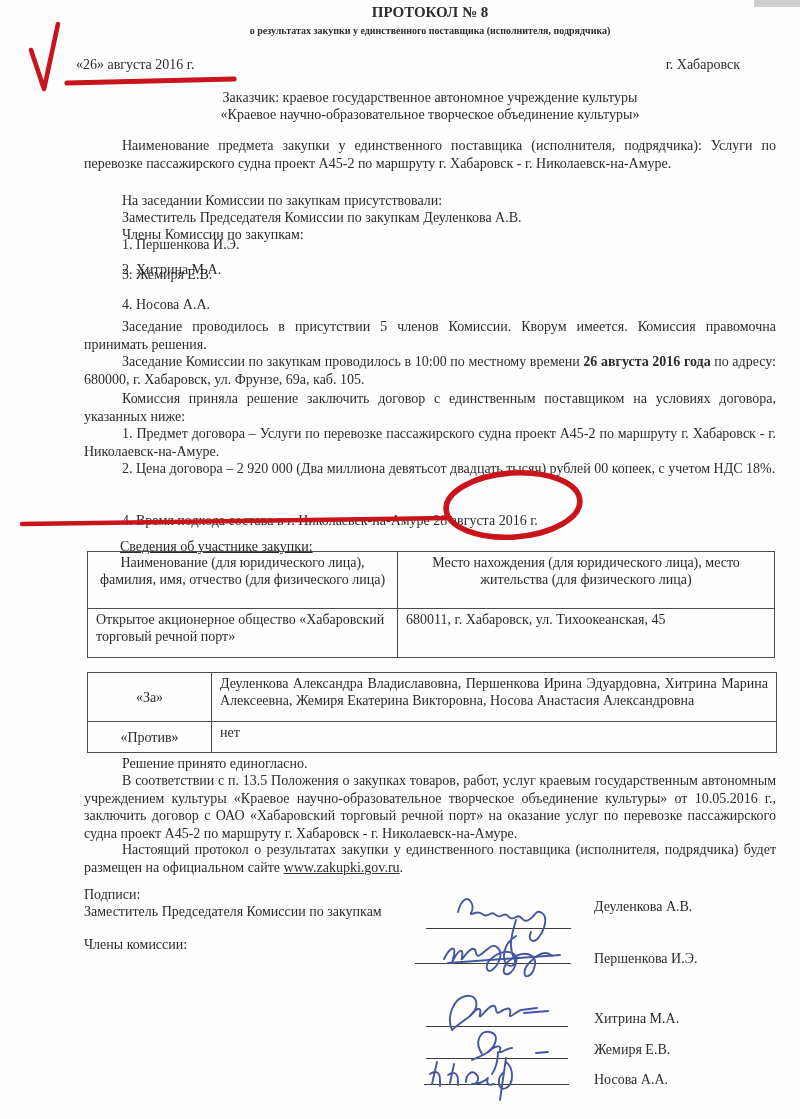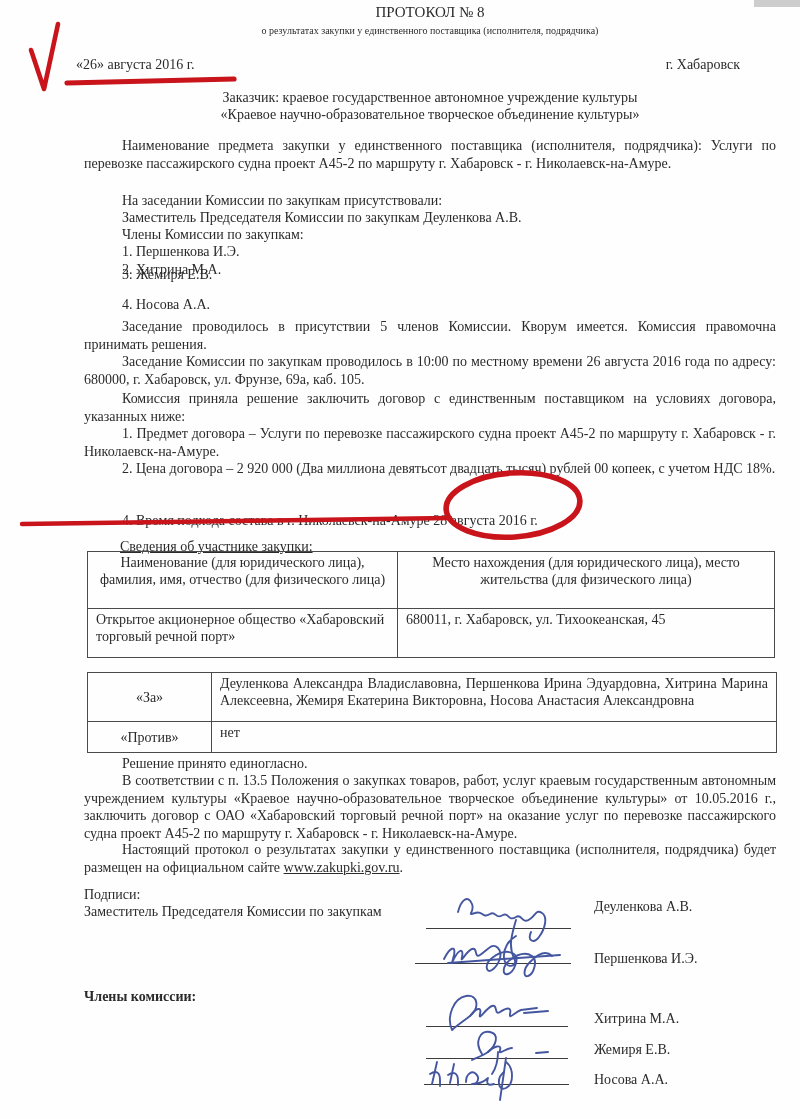--- a/index.html
+++ b/index.html
@@ -4,21 +4,21 @@
 <style>
   html,body{margin:0;padding:0;background:#e9e9e9;}
   .page{
     position:relative;width:800px;height:1119px;margin:0 auto;
     background:#fefefe;overflow:hidden;
     font-family:"Liberation Serif","DejaVu Serif",serif;
     color:#2b2b2b;font-size:14px;line-height:17.5px;
   }
   .abs{position:absolute;}
   .center{text-align:center;width:692px;left:84px;}
-  .bold{font-weight:normal;}
+  .bold{font-weight:bold;}
   .para{left:84px;width:692px;text-align:justify;text-indent:38px;}
   .line{left:84px;width:692px;padding-left:38px;box-sizing:border-box;}
   .caption{left:120px;text-decoration:underline;}
   .scan-corner{position:absolute;right:0;top:0;width:46px;height:7px;background:#cdcdcd;}
   table.doc{border-collapse:collapse;table-layout:fixed;}
   table.doc td{border:1.4px solid #4a4a4a;vertical-align:top;padding:2px 8px;line-height:17px;}
   .hdr{ text-align:center;}
   .lblcell{text-align:center;vertical-align:middle !important;}
   .overlay{position:absolute;left:0;top:0;width:800px;height:1119px;pointer-events:none;}
   .sigline{position:absolute;height:0;border-top:1.5px solid #3c3c3c;}
@@ -39,21 +39,21 @@
   <div class="abs" style="top:56px;left:84px;width:656px;text-align:right;">г. Хабаровск</div>
 
   <div class="abs center" style="top:89px;">Заказчик: краевое государственное автономное учреждение культуры</div>
   <div class="abs center" style="top:106px;">«Краевое научно-образовательное творческое объединение культуры»</div>
 
   <div class="abs para" style="top:137px;">Наименование предмета закупки у единственного поставщика (исполнителя, подрядчика): Услуги по перевозке пассажирского судна проект А45-2 по маршруту г. Хабаровск - г. Николаевск-на-Амуре.</div>
 
   <div class="abs line" style="top:192px;">На заседании Комиссии по закупкам присутствовали:</div>
   <div class="abs line" style="top:209px;">Заместитель Председателя Комиссии по закупкам Деуленкова А.В.</div>
   <div class="abs line" style="top:226px;">Члены Комиссии по закупкам:</div>
-  <div class="abs line" style="top:243px;">1. Першенкова И.Э.</div>
+  <div class="abs line" style="top:236px;">1. Першенкова И.Э.</div>
   <div class="abs line" style="top:261px;">2. Хитрина М.А.</div>
   <div class="abs line" style="top:266px;">3. Жемиря Е.В.</div>
   <div class="abs line" style="top:296px;">4. Носова А.А.</div>
 
   <div class="abs para" style="top:318px;">Заседание проводилось в присутствии 5 членов Комиссии. Кворум имеется. Комиссия правомочна принимать решения.</div>
 
   <div class="abs para" style="top:353px;"><span>Заседание Комиссии по закупкам проводилось в 10:00 по местному времени </span><span class="bold">26 августа 2016 года</span><span> по адресу: 680000, г. Хабаровск, ул. Фрунзе, 69а, каб. 105.</span></div>
 
   <div class="abs para" style="top:390px;">Комиссия приняла решение заключить договор с единственным поставщиком на условиях договора, указанных ниже:</div>
   <div class="abs para" style="top:425px;">1. Предмет договора – Услуги по перевозке пассажирского судна проект А45-2 по маршруту г. Хабаровск - г. Николаевск-на-Амуре.</div>
@@ -86,21 +86,21 @@
     </tr>
   </tbody>
     </table>
 
   <div class="abs line" style="top:755px;">Решение принято единогласно.</div>
   <div class="abs para" style="top:772px;">В соответствии с п. 13.5 Положения о закупках товаров, работ, услуг краевым государственным автономным учреждением культуры «Краевое научно-образовательное творческое объединение культуры» от 10.05.2016 г., заключить договор с ОАО «Хабаровский торговый речной порт» на оказание услуг по перевозке пассажирского судна проект А45-2 по маршруту г. Хабаровск - г. Николаевск-на-Амуре.</div>
   <div class="abs para" style="top:841px;"><span>Настоящий протокол о результатах закупки у единственного поставщика (исполнителя, подрядчика) будет размещен на официальном сайте </span><span class="link">www.zakupki.gov.ru</span><span>.</span></div>
 
   <div class="abs" style="top:886px;left:84px;">Подписи:</div>
   <div class="abs" style="top:903px;left:84px;">Заместитель Председателя Комиссии по закупкам</div>
-  <div class="abs" style="top:988px;left:84px;font-weight:bold;">Члены комиссии:</div>
+  <div class="abs" style="top:936px;left:84px;">Члены комиссии:</div>
 
   <div class="sigline" style="top:928px;left:426px;width:145px;"></div>
   <div class="sigline" style="top:963px;left:415px;width:156px;"></div>
   <div class="sigline" style="top:1026px;left:426px;width:142px;"></div>
   <div class="sigline" style="top:1058px;left:426px;width:142px;"></div>
   <div class="sigline" style="top:1084px;left:424px;width:145px;"></div>
 
   <div class="signame" style="top:898px;">Деуленкова А.В.</div>
   <div class="signame" style="top:950px;">Першенкова И.Э.</div>
   <div class="signame" style="top:1010px;">Хитрина М.А.</div>

